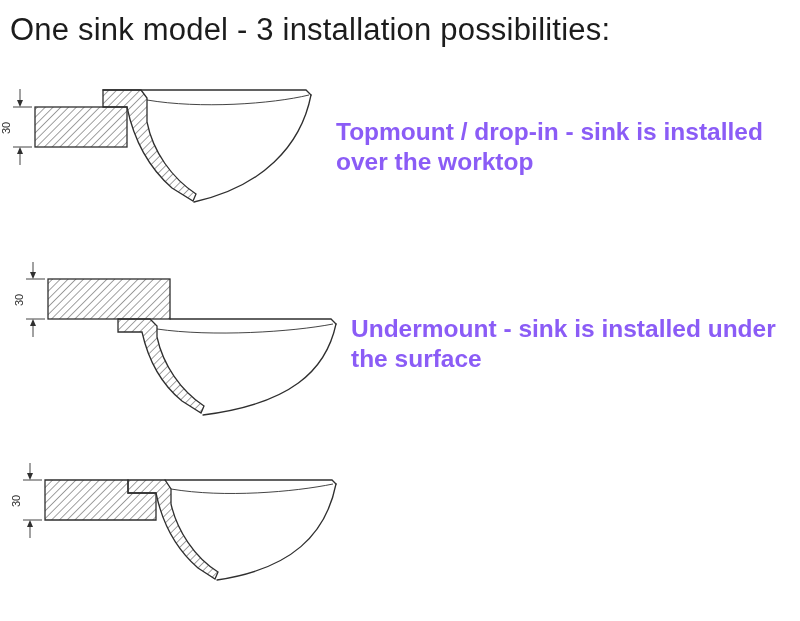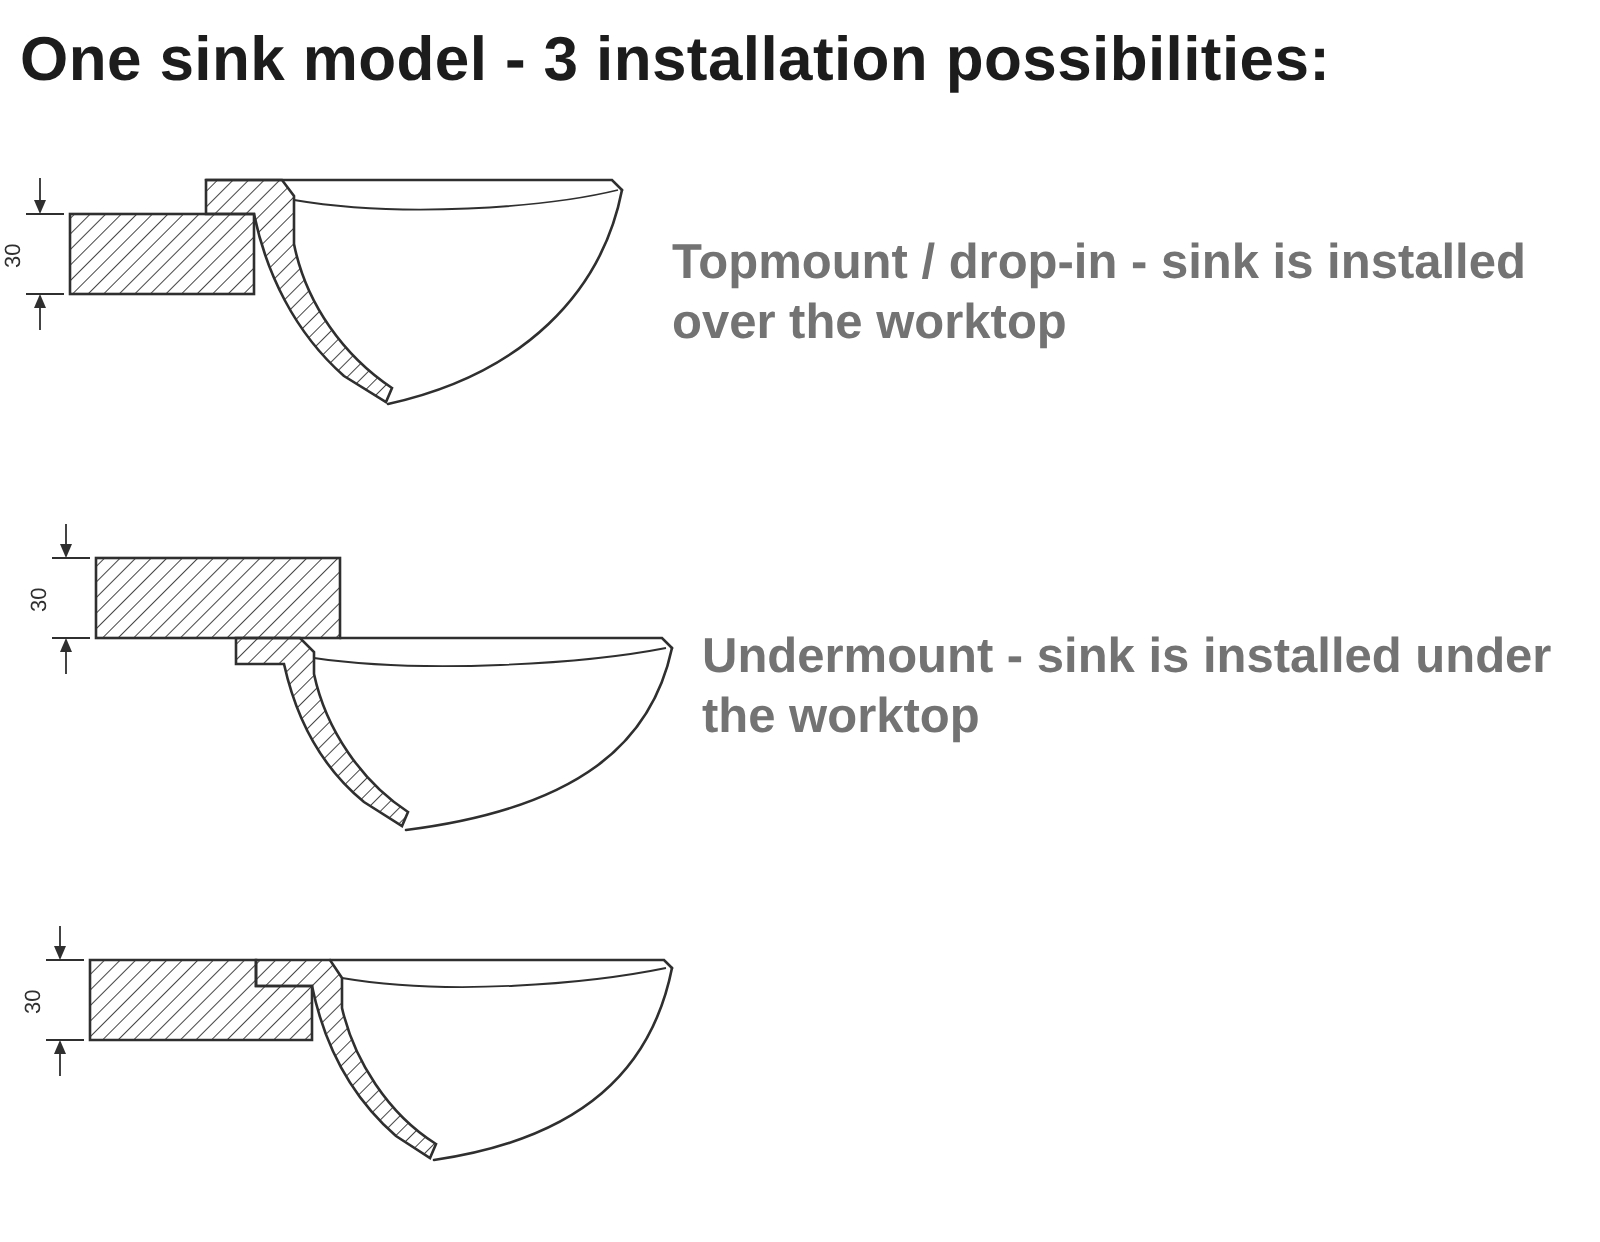--- a/index.html
+++ b/index.html
@@ -15,21 +15,21 @@
     color: #1c1c1c;
   }
   .page {
     position: relative;
     width: 800px;
     height: 621px;
   }
   .title {
     margin: 12px 0 0 10px;
     font-size: 31px;
-    font-weight: 700;
+    font-weight: 400;
     letter-spacing: 0.2px;
     color: #1c1c1c;
   }
   .row {
     display: flex;
     align-items: center;
   }
   .row-1 { margin-top: 26px; }
   .row-2 { margin-top: 42px; }
   .row-3 { margin-top: 36px; align-items: flex-start; }
@@ -37,21 +37,21 @@
   .drawing {
     flex: 0 0 auto;
     display: block;
   }
   .desc {
     font-size: 24.5px;
     font-weight: 600;
     line-height: 1.22;
     max-width: 440px;
     margin-left: 6px;
-    color: #737373;
+    color: #8b5cf6;
   }
   svg text.dim {
     font-family: "Liberation Sans", sans-serif;
     font-size: 11px;
     fill: #2f2f2f;
   }
   svg .ln {
     stroke: #2f2f2f;
     stroke-width: 1.3;
     fill: none;
@@ -130,21 +130,21 @@
       <path d="M118,58 L118,71 L142,71 C148,98 160,122 182,140 L201,152 L204,145
                C181,130 163,104 157,76 L157,65 L150,58 Z" fill="url(#hB)" stroke="#2f2f2f" stroke-width="1.3"></path>
 
       <g>
         <path class="ln" d="M170,58 L331,58 L336,63"></path>
         <path class="ln" d="M336,63 C326,110 290,143 203,154"></path>
         <path class="thin" d="M157,68 C212,76 292,71 333,63"></path>
       </g>
     </svg>
 
-    <div class="desc">Undermount - sink is installed under the worktop</div>
+    <div class="desc">Undermount - sink is installed under the surface</div>
   </div>
 
   <div class="row row-3">
     <svg class="drawing" width="360" height="135" viewBox="0 0 360 135">
       <defs>
         <pattern id="hC" width="5.5" height="5.5" patternUnits="userSpaceOnUse" patternTransform="rotate(45)">
           <line x1="0" y1="0" x2="0" y2="5.5" stroke="#2f2f2f" stroke-width="0.9"></line>
         </pattern>
       </defs>
 

